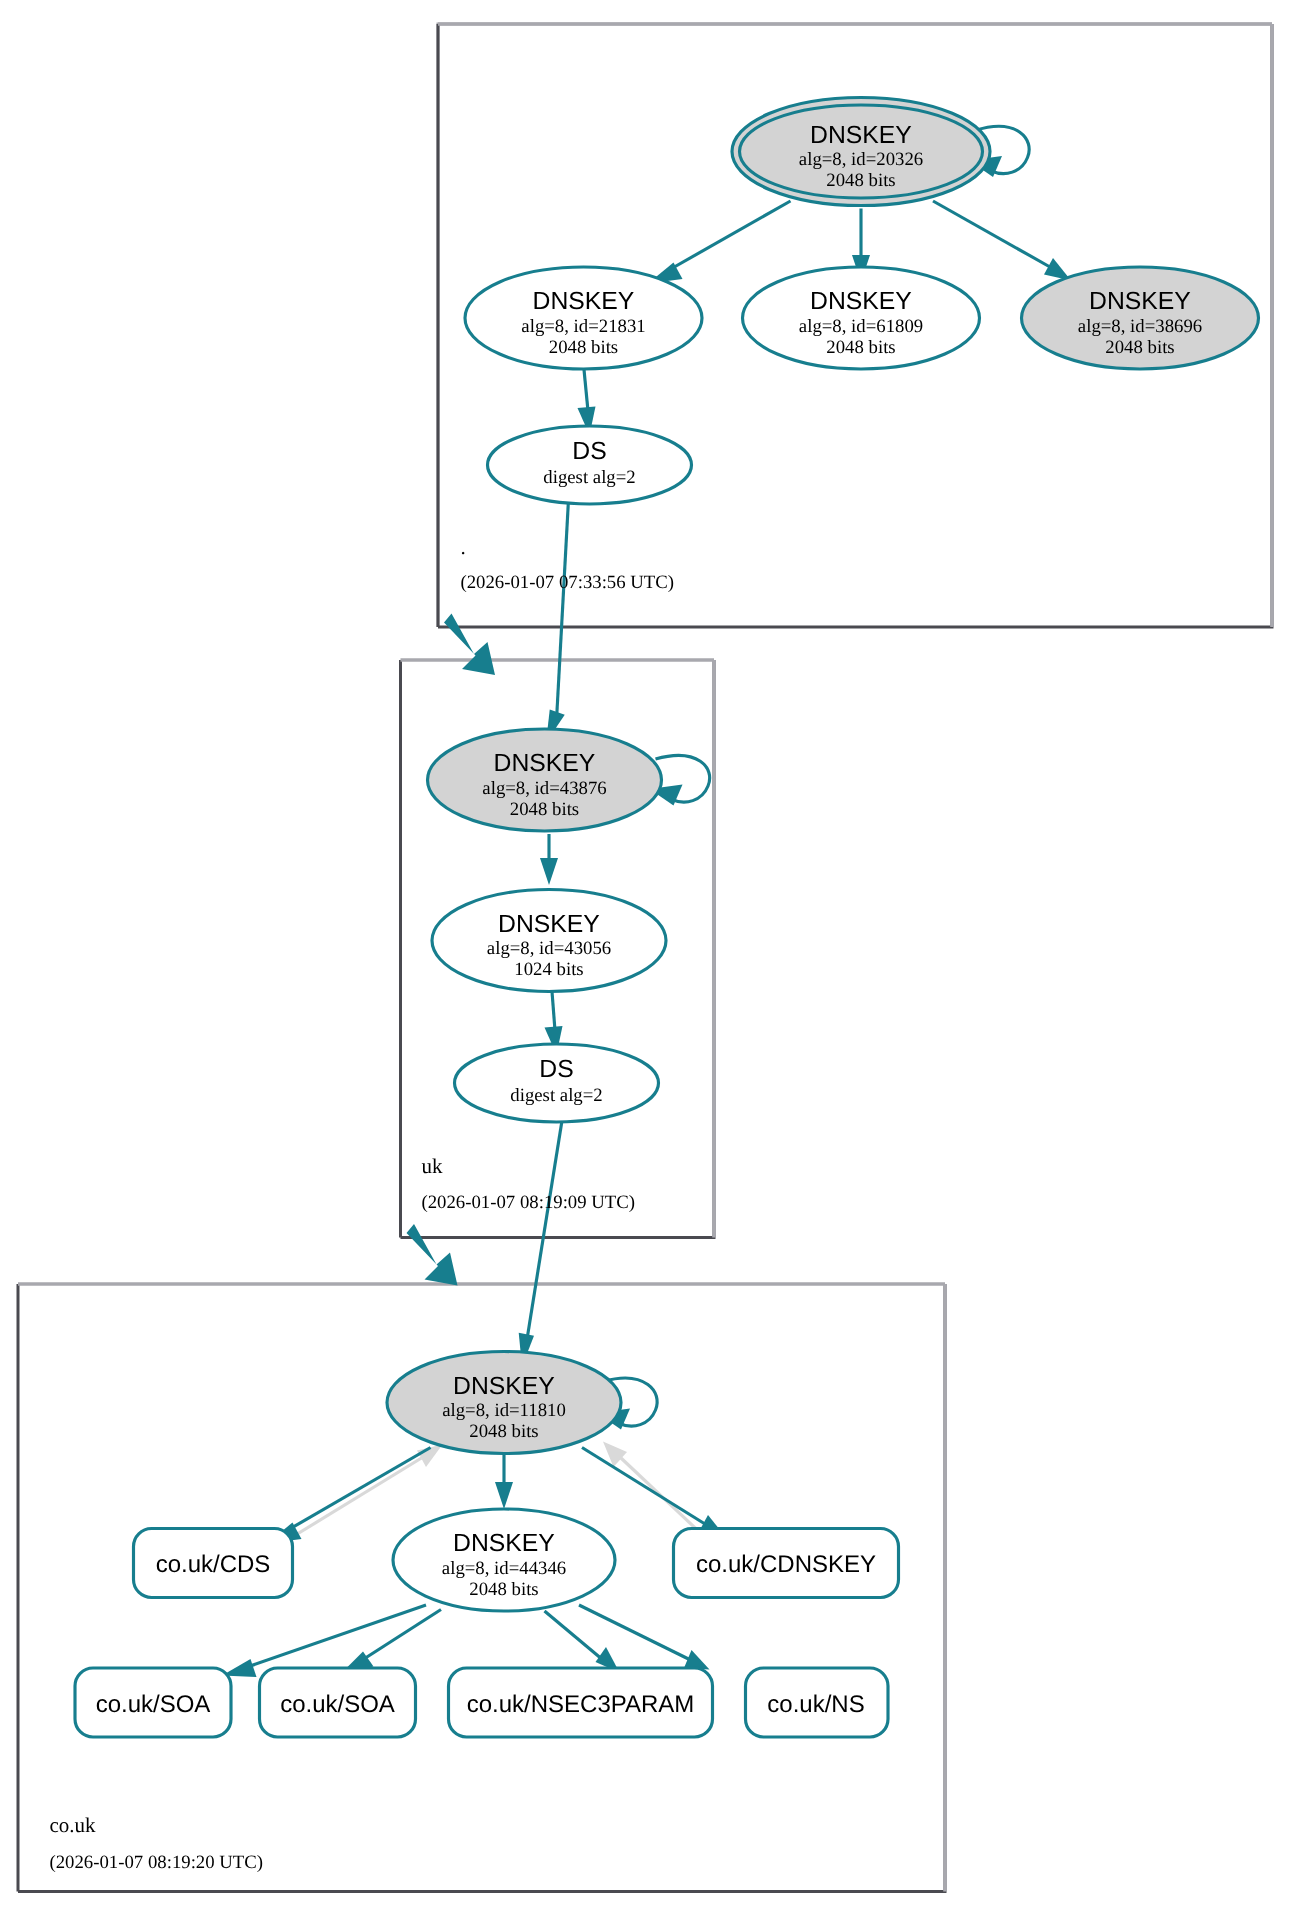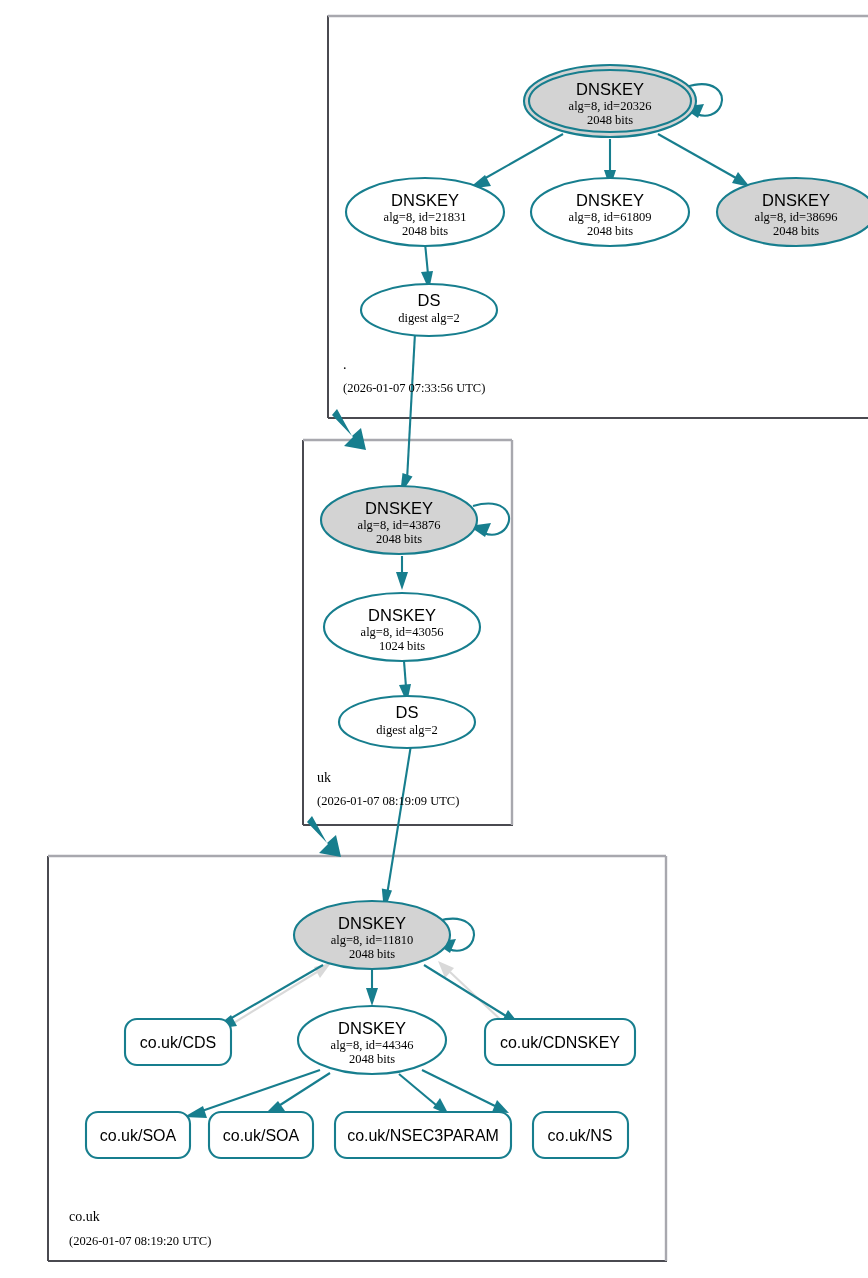--- a/index.html
+++ b/index.html
@@ -10,21 +10,20 @@
   body {
     width: 868px;
     height: 1278px;
     font-family: "Liberation Sans", sans-serif;
     overflow: hidden;
   }
   #diagram-root {
     position: relative;
     width: 760px;
     height: 1278px;
-    padding-left: 36px;
   }
   svg#dnssec-graph {
     display: block;
     width: 868px;
     height: 1278px;
   }
   .zone-box {
     fill: #ffffff;
   }
   .node-ellipse {

